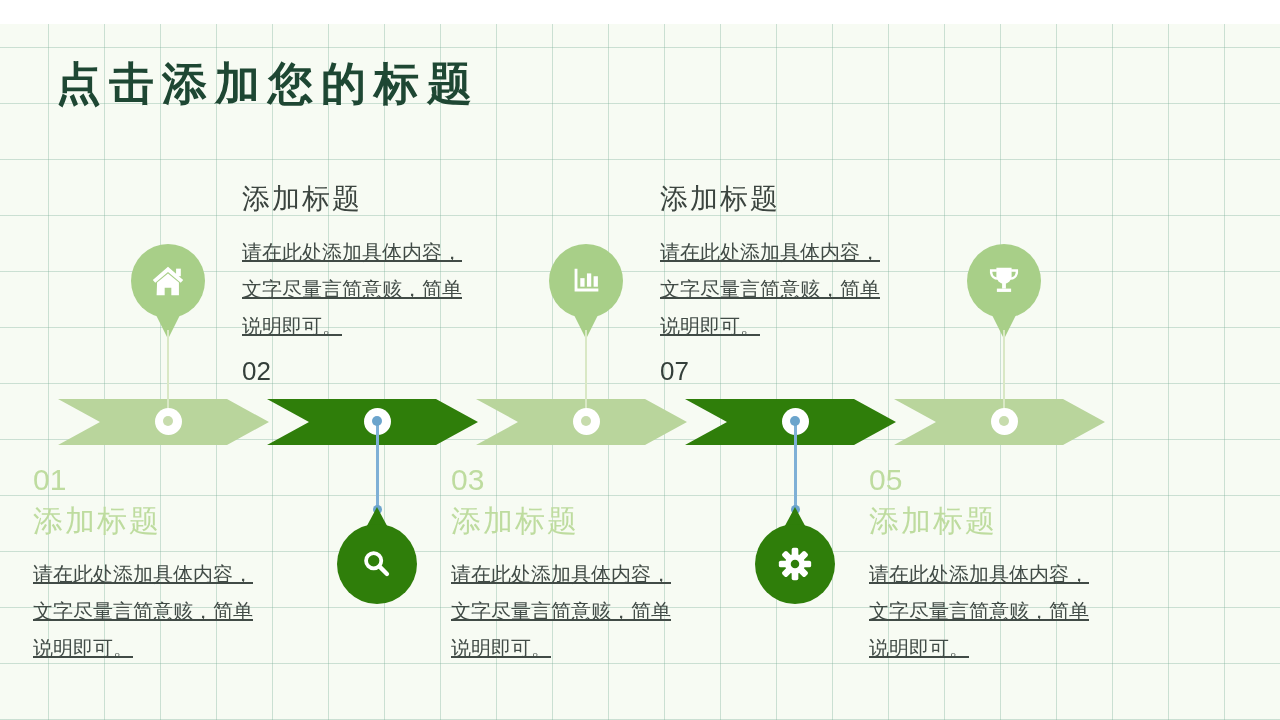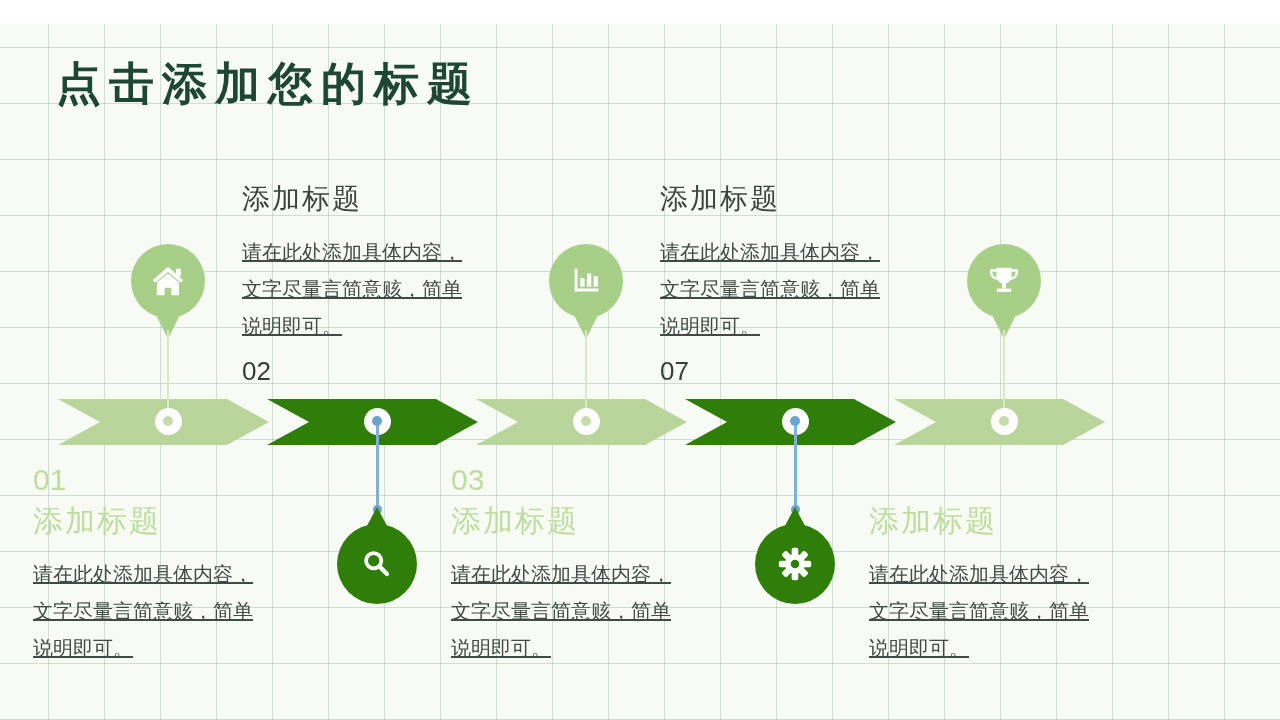--- a/index.html
+++ b/index.html
@@ -168,20 +168,21 @@
     <g fill="#ffffff">
       <path d="M12 6h16v9a8 8 0 0 1-16 0z"></path>
       <path d="M18 22h4v6h-4z"></path>
       <path d="M12.5 28h15v3.5h-15z"></path>
     </g>
     <path d="M12.5 9H6.5v2.5a7 7 0 0 0 7 6" fill="none" stroke="#ffffff" stroke-width="2.6"></path>
     <path d="M27.5 9h6v2.5a7 7 0 0 1-7 6" fill="none" stroke="#ffffff" stroke-width="2.6"></path>
   </svg>
   <div class="abs node-circle s5"></div>
   <div class="abs node-dot green s5"></div>
+  <div class="abs txt b-num s5">05</div>
   <div class="abs txt b-head s5">添加标题</div>
   <div class="abs txt b-body s5">
     <span>请在此处添加具体内容，</span>
     <span>文字尽量言简意赅，简单</span>
     <span>说明即可。</span>
   </div>
 
 </div>
 
 </body></html>

